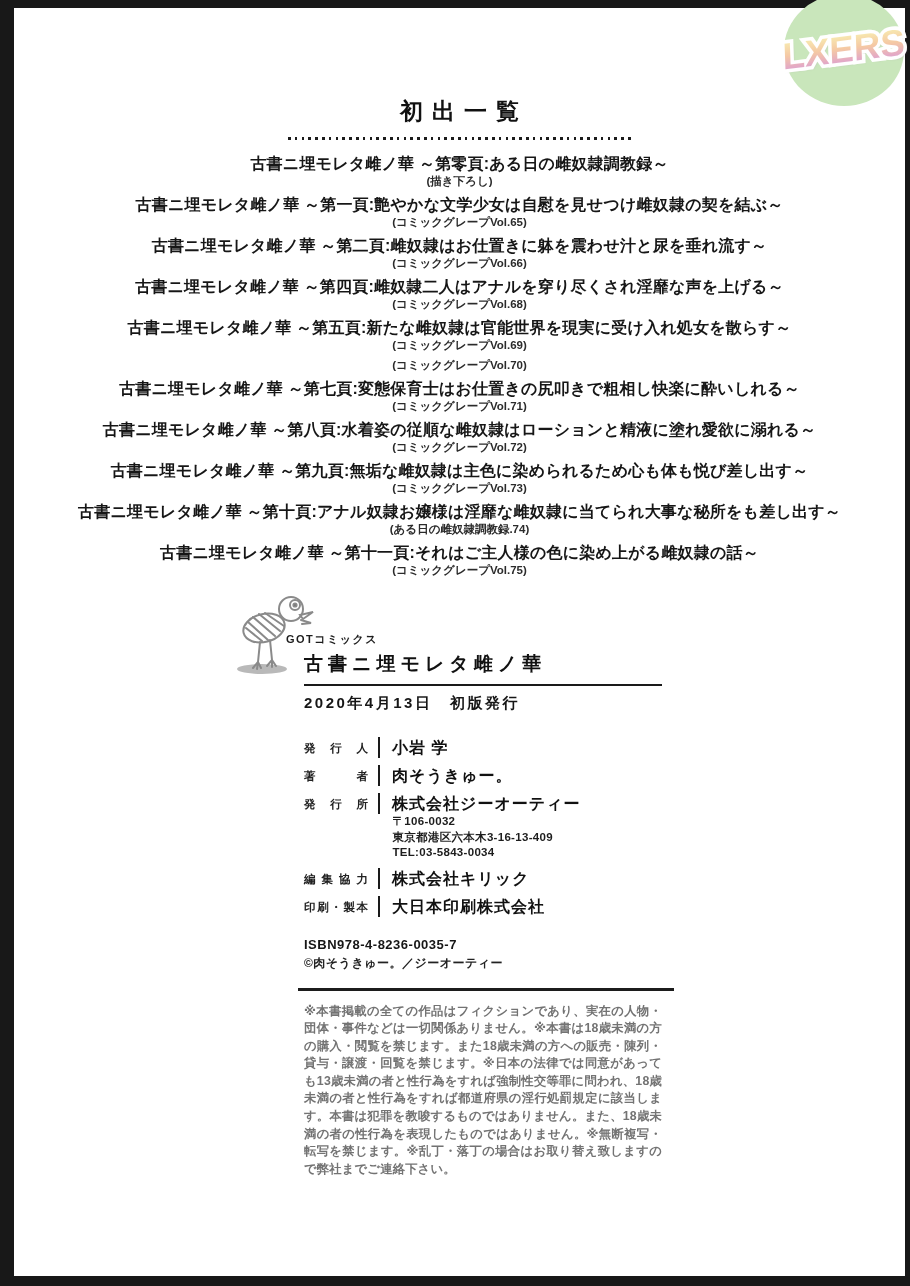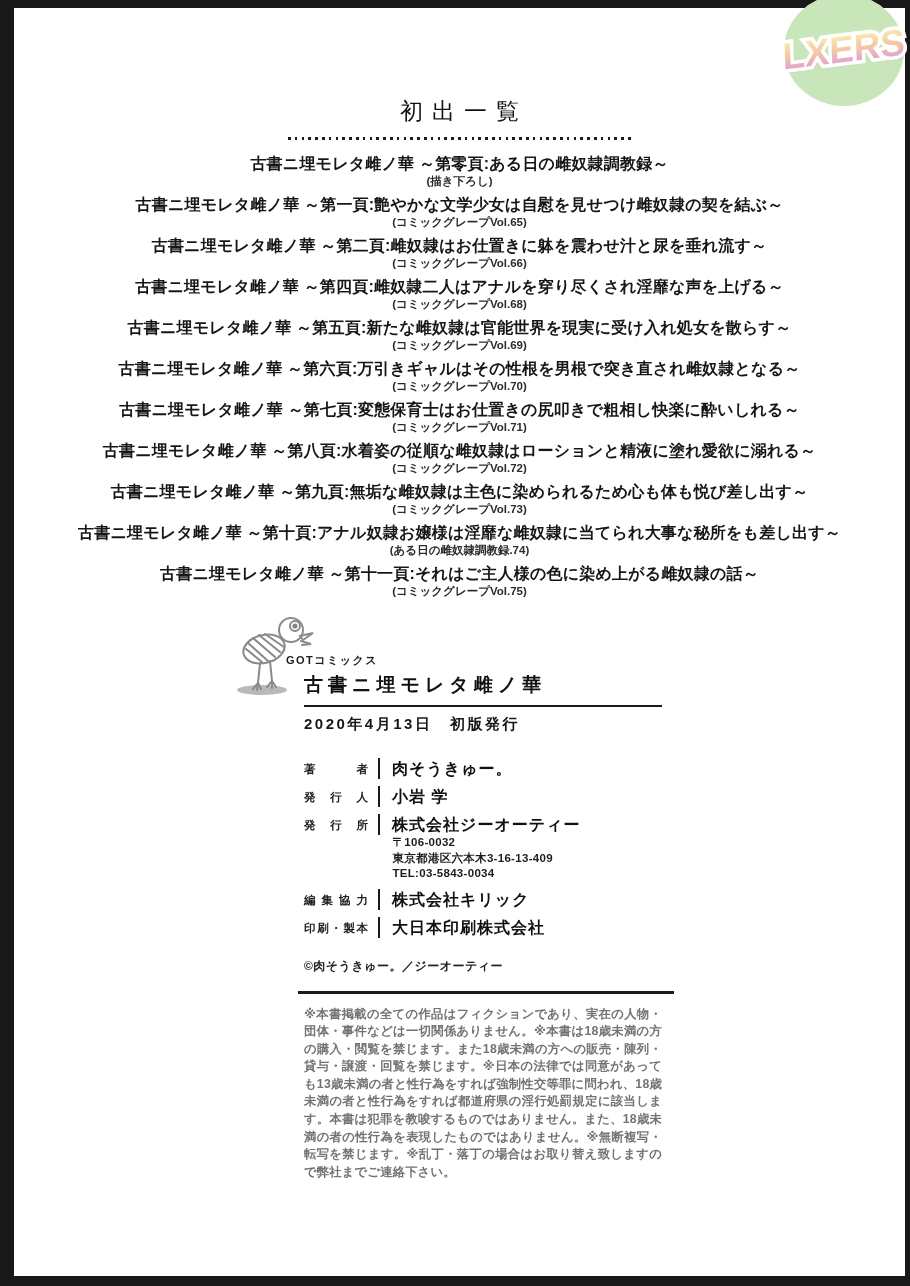--- a/index.html
+++ b/index.html
@@ -31,21 +31,21 @@
     text-shadow:2px 2px 3px rgba(160,120,180,.55), -1px -1px 2px rgba(160,120,180,.4);
   }
   .logo-fill{
     position:relative;
     background:linear-gradient(180deg,#f8f3b4 5%,#f5c9a4 48%,#e3a9c6 78%,#c9a4da 100%);
     -webkit-background-clip:text;background-clip:text;color:transparent;
   }
   
   .pub-section{padding-top:88px;text-align:center;}
   .pub-title{
-    font-size:23px;font-weight:normal;letter-spacing:9px;color:#111;
+    font-size:23px;font-weight:bold;letter-spacing:9px;color:#111;
     margin:0 0 0 9px;
   }
   .dotted-rule{
     width:344px;height:3px;margin:10px auto 13px;
     background:repeating-linear-gradient(90deg,#1c1c1c 0 2.6px,transparent 2.6px 6.8px);
   }
   .entry{margin-bottom:5px;}
   .entry-title{
     font-size:16px;font-weight:bold;color:#161616;line-height:21px;
     letter-spacing:.2px;
@@ -118,21 +118,20 @@
     <div class="entry-title">古書ニ埋モレタ雌ノ華 ～第四頁:雌奴隷二人はアナルを穿り尽くされ淫靡な声を上げる～</div>
     <div class="entry-source">(コミックグレープVol.68)</div>
   </div>
 
   <div class="entry">
     <div class="entry-title">古書ニ埋モレタ雌ノ華 ～第五頁:新たな雌奴隷は官能世界を現実に受け入れ処女を散らす～</div>
     <div class="entry-source">(コミックグレープVol.69)</div>
   </div>
 
   <div class="entry">
-    <div class="entry-title">古書ニ埋モレタ雌ノ華 ～第六頁:万引きギャルはその性根を男根で突き直され雌奴隷となる～</div>
     <div class="entry-source">(コミックグレープVol.70)</div>
   </div>
 
   <div class="entry">
     <div class="entry-title">古書ニ埋モレタ雌ノ華 ～第七頁:変態保育士はお仕置きの尻叩きで粗相し快楽に酔いしれる～</div>
     <div class="entry-source">(コミックグレープVol.71)</div>
   </div>
 
   <div class="entry">
     <div class="entry-title">古書ニ埋モレタ雌ノ華 ～第八頁:水着姿の従順な雌奴隷はローションと精液に塗れ愛欲に溺れる～</div>
@@ -172,30 +171,30 @@
           <path d="M36 48 L38 68 L33 74 M38 68 L42 74 M38 68 L38 75"></path>
         </g>
       </svg>
     </span>
     <div class="imprint">GOTコミックス</div>
     <div class="book-title">古書ニ埋モレタ雌ノ華</div>
     <div class="edition">2020年4月13日　初版発行</div>
 
     <div class="rows" id="colophon-rows">
   <div class="row">
+    <div class="row-label">発行人</div>
+    <div class="row-main">
+      <div class="row-value">小岩 学</div>
+    </div>
+  </div>
+
+  <div class="row">
     <div class="row-label">著者</div>
     <div class="row-main">
       <div class="row-value">肉そうきゅー。</div>
-    </div>
-  </div>
-
-  <div class="row">
-    <div class="row-label">発行人</div>
-    <div class="row-main">
-      <div class="row-value">小岩 学</div>
     </div>
   </div>
 
   <div class="row">
     <div class="row-label">発行所</div>
     <div class="row-main">
       <div class="row-value">株式会社ジーオーティー</div>
     <div class="row-sub">〒106-0032</div>
             <div class="row-sub">東京都港区六本木3-16-13-409</div>
             <div class="row-sub">TEL:03-5843-0034</div>
@@ -211,20 +210,21 @@
 
   <div class="row">
     <div class="row-label">印刷・製本</div>
     <div class="row-main">
       <div class="row-value">大日本印刷株式会社</div>
     </div>
   </div>
 </div>
 
     <div class="isbn-block">
+      <div class="isbn">ISBN978-4-8236-0035-7</div>
       <div class="copyright">©肉そうきゅー。／ジーオーティー</div>
     </div>
 
     <div class="thick-rule"></div>
     <div class="disclaimer">※本書掲載の全ての作品はフィクションであり、実在の人物・団体・事件などは一切関係ありません。※本書は18歳未満の方の購入・閲覧を禁じます。また18歳未満の方への販売・陳列・貸与・譲渡・回覧を禁じます。※日本の法律では同意があっても13歳未満の者と性行為をすれば強制性交等罪に問われ、18歳未満の者と性行為をすれば都道府県の淫行処罰規定に該当します。本書は犯罪を教唆するものではありません。また、18歳未満の者の性行為を表現したものではありません。※無断複写・転写を禁じます。※乱丁・落丁の場合はお取り替え致しますので弊社までご連絡下さい。</div>
   </div>
 
 </div>
 
 <div class="logo" style="background: rgb(201, 230, 187);">

